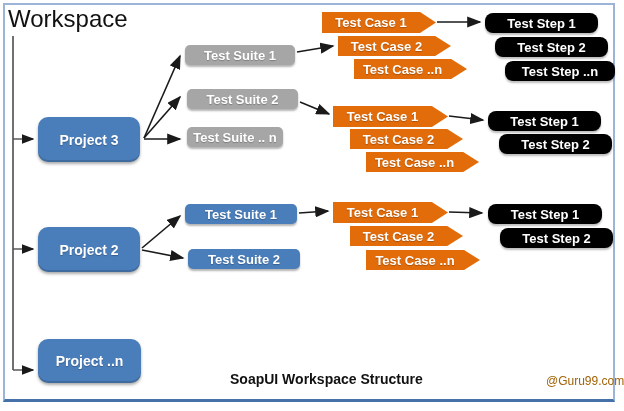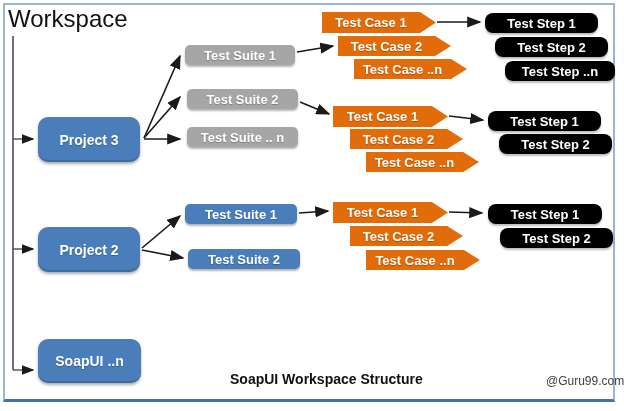--- a/index.html
+++ b/index.html
@@ -41,21 +41,21 @@
   .step {
     background:#000000; border-radius:8px; font-size:13px;
     box-shadow:0 2px 2px rgba(90,90,90,0.4);
   }
   .caption {
     position:absolute; left:230px; top:371px;
     font-size:14px; font-weight:bold; color:#111;text-align:center;
   }
   .watermark {
     position:absolute; left:546px; top:374px;
-    font-size:12px; color:#404040;
+    font-size:12px; color:#a16207;
   }
   svg.connectors { position:absolute; left:0; top:0; pointer-events:none; }
 </style>
 </head>
 <body>
 
 <div class="canvas">
   <div class="frame"></div>
 
   <div class="title">Workspace</div>
@@ -83,25 +83,25 @@
 
     <line x1="142" y1="248" x2="180" y2="216" stroke="#1A1A1A" stroke-width="1.6" marker-end="url(#ah)"></line>
     <line x1="142" y1="250" x2="183" y2="258" stroke="#1A1A1A" stroke-width="1.6" marker-end="url(#ah)"></line>
 
     <line x1="299" y1="213" x2="328" y2="211" stroke="#1A1A1A" stroke-width="1.6" marker-end="url(#ah)"></line>
     <line x1="449" y1="212" x2="482" y2="213" stroke="#1A1A1A" stroke-width="1.6" marker-end="url(#ah)"></line>
   </svg>
 
   <div class="node project" style="left:38px;top:117px;width:102px;height:45px">Project 3</div>
   <div class="node project" style="left:38px;top:227px;width:102px;height:45px">Project 2</div>
-  <div class="node project" style="left:38px;top:339px;width:103px;height:44px">SoapUI ..n</div>
+  <div class="node project" style="left:38px;top:339px;width:103px;height:44px">Project ..n</div>
 
   <div class="node suite gray" style="left:185px;top:45px;width:110px;height:20px">Test Suite 1</div>
   <div class="node suite gray" style="left:187px;top:89px;width:111px;height:20px">Test Suite 2</div>
-  <div class="node suite gray" style="left:187px;top:127px;width:111px;height:20px">Test Suite .. n</div>
+  <div class="node suite gray" style="left:187px;top:127px;width:96px;height:20px">Test Suite .. n</div>
 
   <div class="node suite blue" style="left:185px;top:204px;width:112px;height:20px">Test Suite 1</div>
   <div class="node suite blue" style="left:188px;top:249px;width:112px;height:20px">Test Suite 2</div>
 
   <div class="node case" style="left:322px;top:12px;width:114px;height:21px">Test Case 1</div>
   <div class="node case" style="left:338px;top:36px;width:113px;height:20px">Test Case 2</div>
   <div class="node case" style="left:354px;top:59px;width:113px;height:20px">Test Case ..n</div>
 
   <div class="node case" style="left:333px;top:106px;width:115px;height:21px">Test Case 1</div>
   <div class="node case" style="left:350px;top:129px;width:113px;height:20px">Test Case 2</div>

